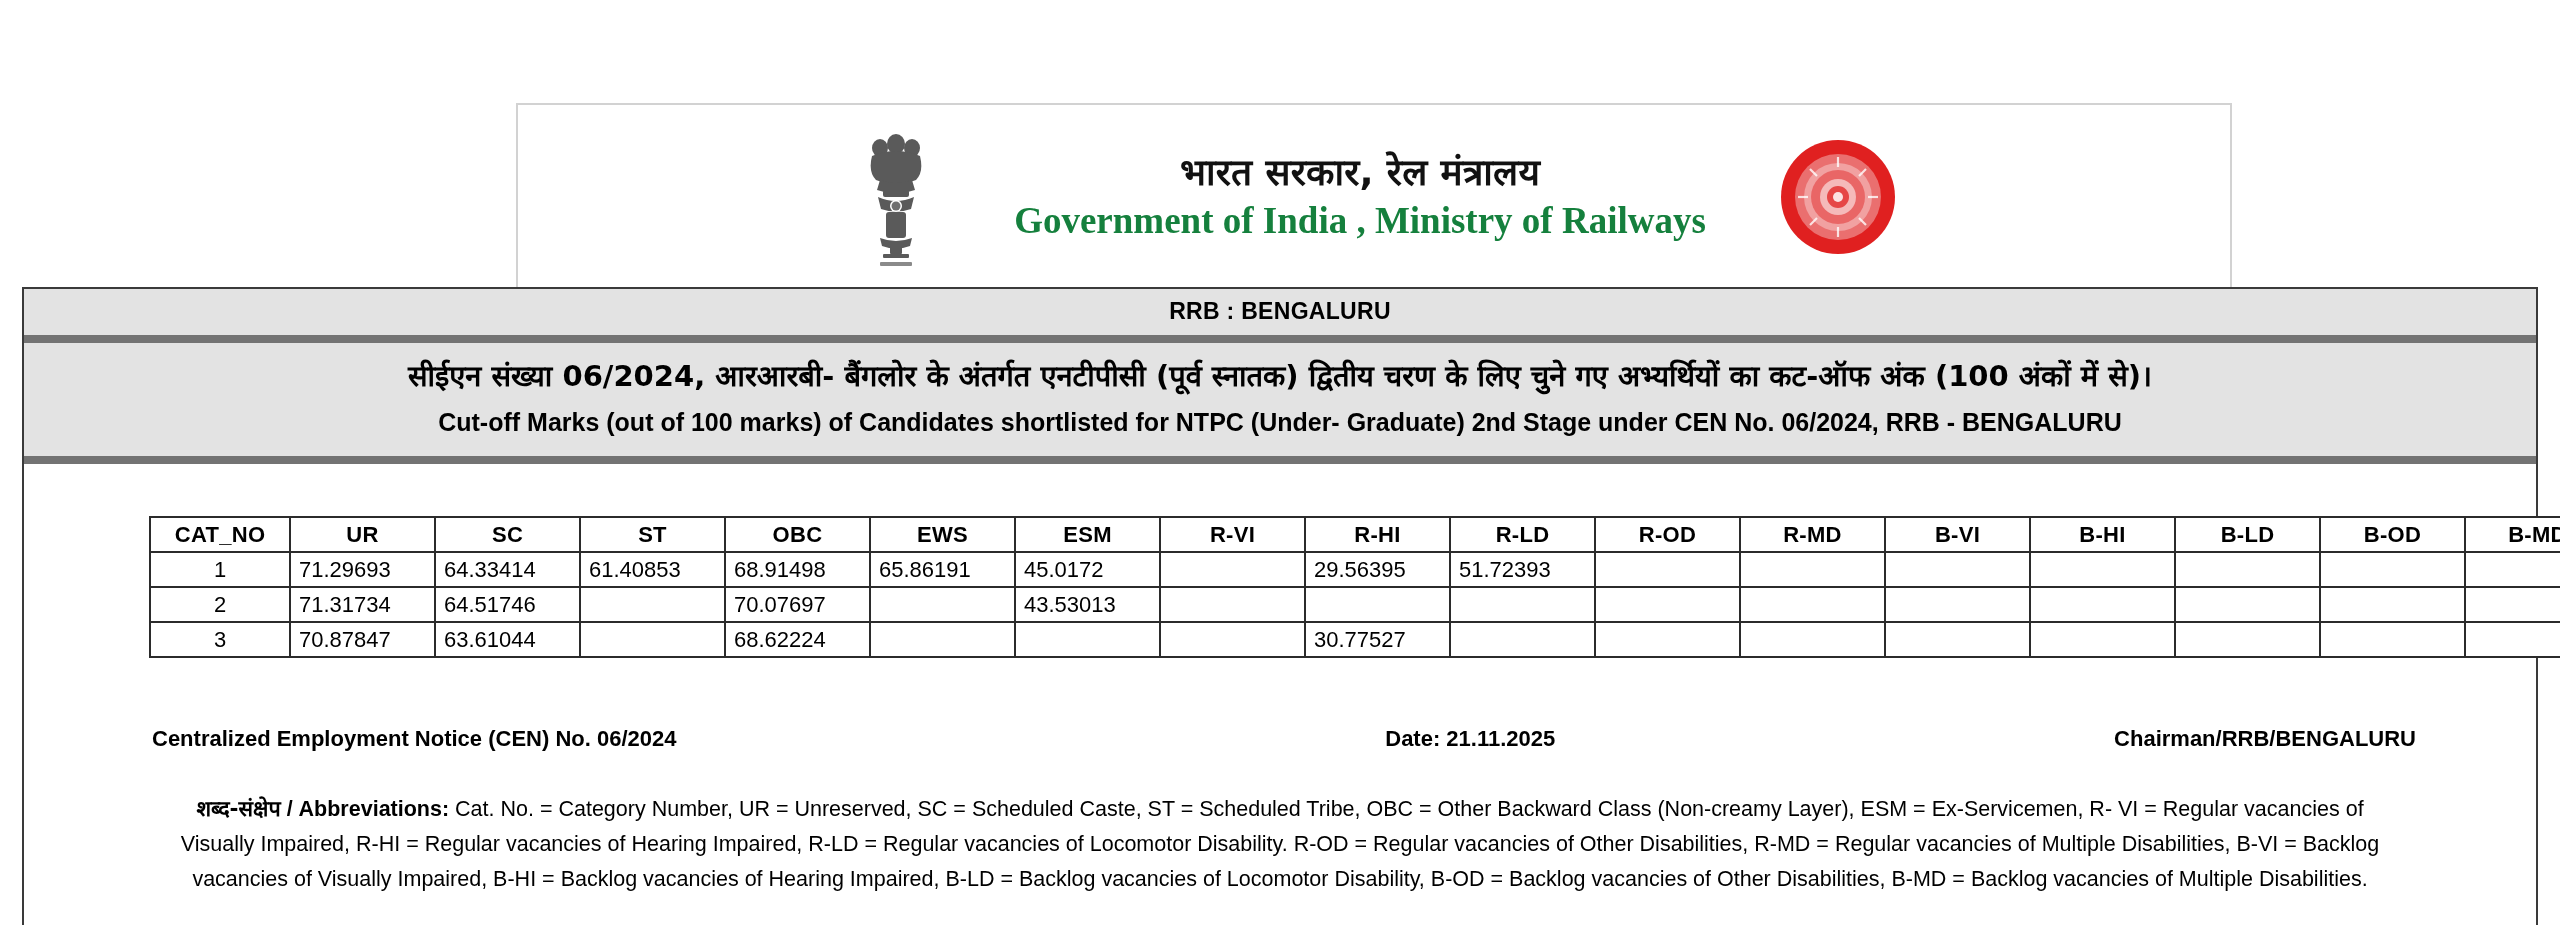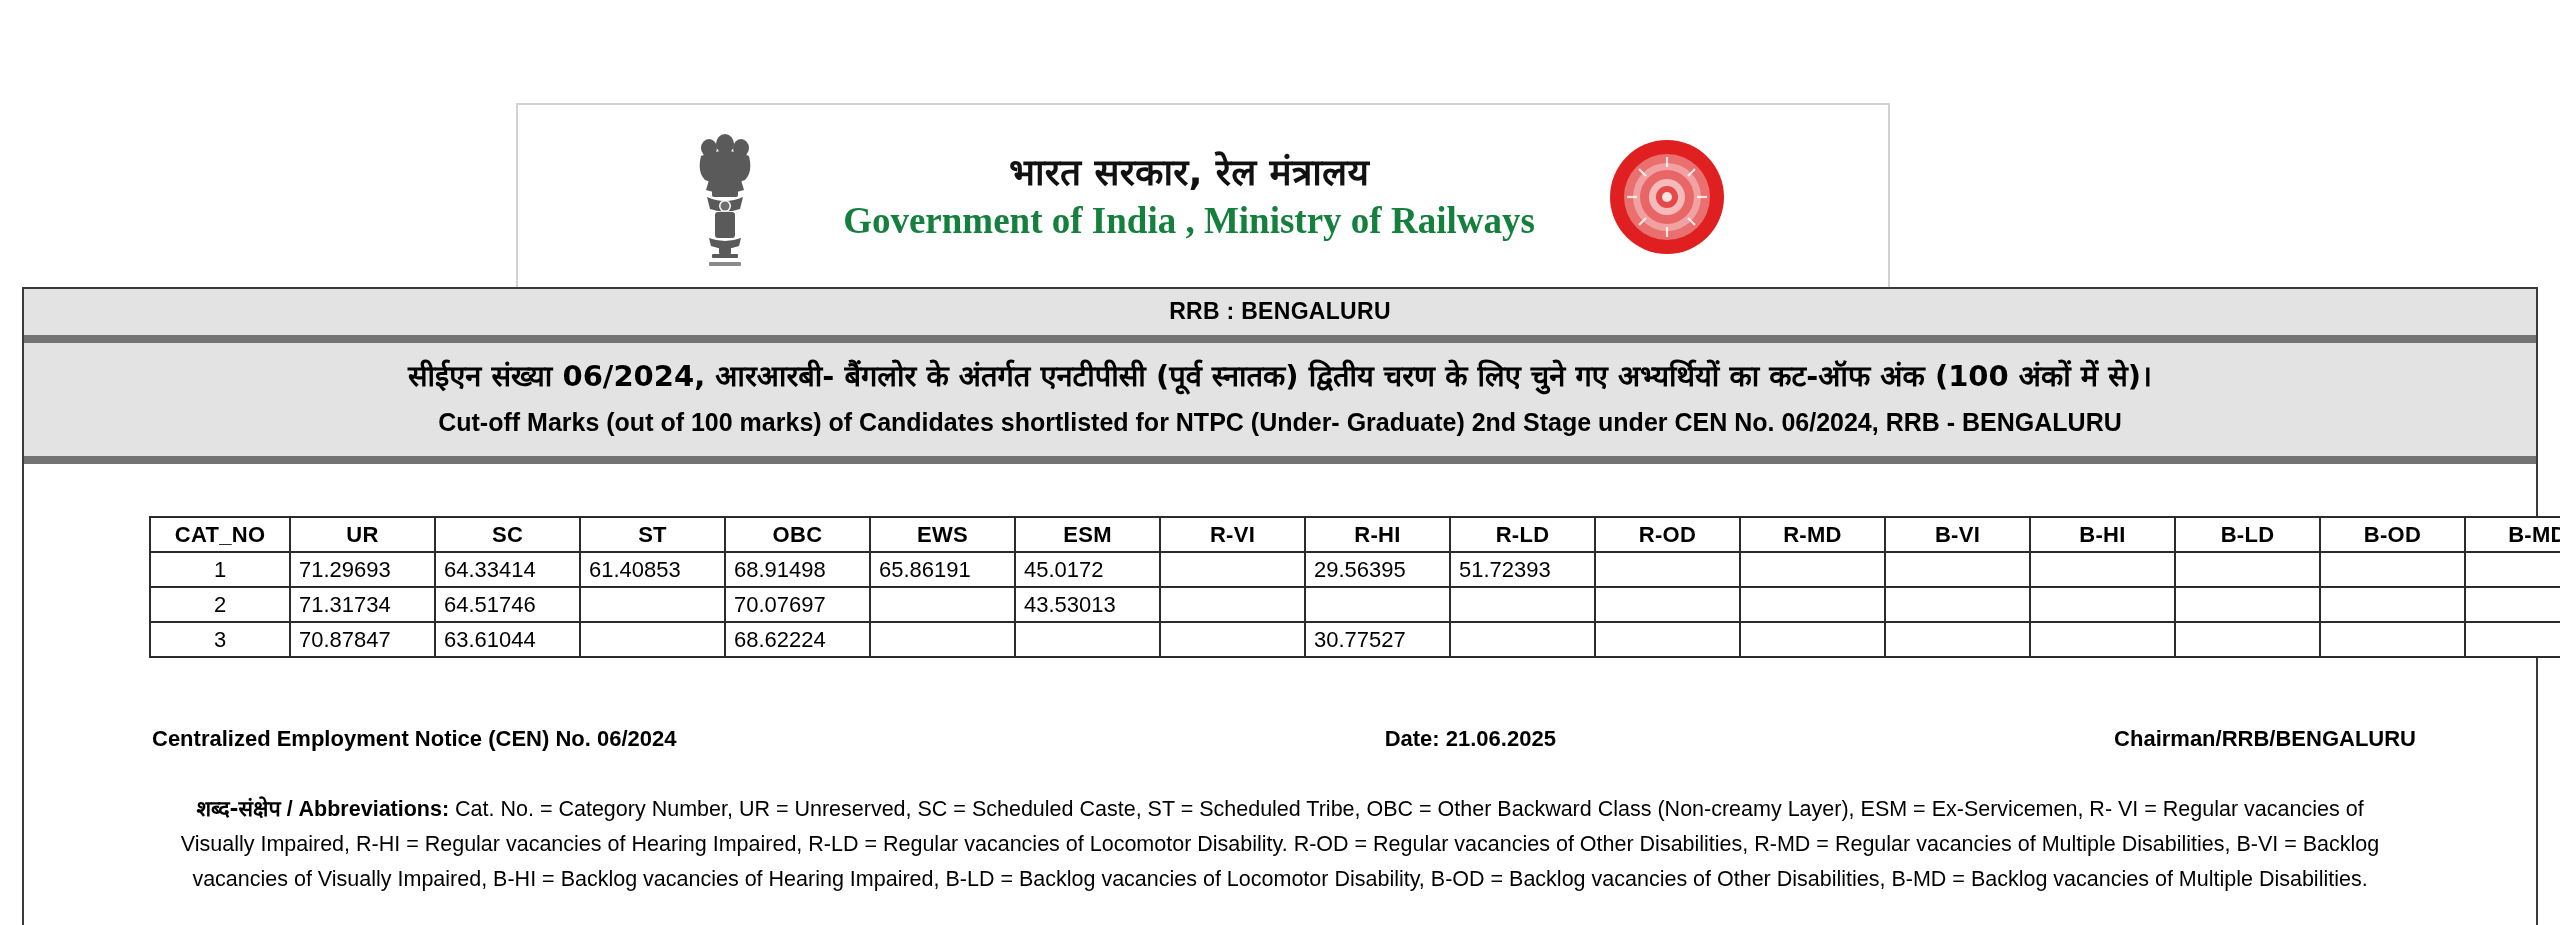--- a/index.html
+++ b/index.html
@@ -20,21 +20,21 @@
     width: 2560px;
     height: 925px;
     background: #ffffff;
   }
 
   
   .letterhead {
     position: absolute;
     left: 516px;
     top: 103px;
-    width: 1374px;
+    width: 1716px;
     height: 186px;
     background: #ffffff;
     border: 2px solid #d2d2d2;
     border-bottom: none;
     box-sizing: border-box;
     display: flex;
     align-items: center;
     justify-content: center;
   }
   .lh-inner {
@@ -362,21 +362,21 @@
             <td></td>
             <td></td>
             <td></td>
           </tr>
         </tbody>
       </table>
     </div>
 
     <div class="sig-row">
       <div class="sig-left">Centralized Employment Notice (CEN) No. 06/2024</div>
-      <div class="sig-mid">Date: 21.06.2025</div>
+      <div class="sig-mid">Date: 21.11.2025</div>
       <div class="sig-right">Chairman/RRB/BENGALURU</div>
     </div>
 
     <div class="abbr">
       <span class="lead-hi">शब्द-संक्षेप</span><span class="lead-en"> / </span><span class="lead-en">Abbreviations:</span><span class="body"> Cat. No. = Category Number, UR = Unreserved, SC = Scheduled Caste, ST = Scheduled Tribe, OBC = Other Backward Class (Non-creamy Layer), ESM = Ex-Servicemen, R-</span>
       <span class="body">VI = Regular vacancies of Visually Impaired, R-HI = Regular vacancies of Hearing Impaired, R-LD = Regular vacancies of Locomotor Disability. R-OD = Regular vacancies of Other Disabilities, R-MD =</span>
       <span class="body">Regular vacancies of Multiple Disabilities, B-VI = Backlog vacancies of Visually Impaired, B-HI = Backlog vacancies of Hearing Impaired, B-LD = Backlog vacancies of Locomotor Disability, B-OD =</span>
       <span class="body">Backlog vacancies of Other Disabilities, B-MD = Backlog vacancies of Multiple Disabilities.</span>
     </div>
 

